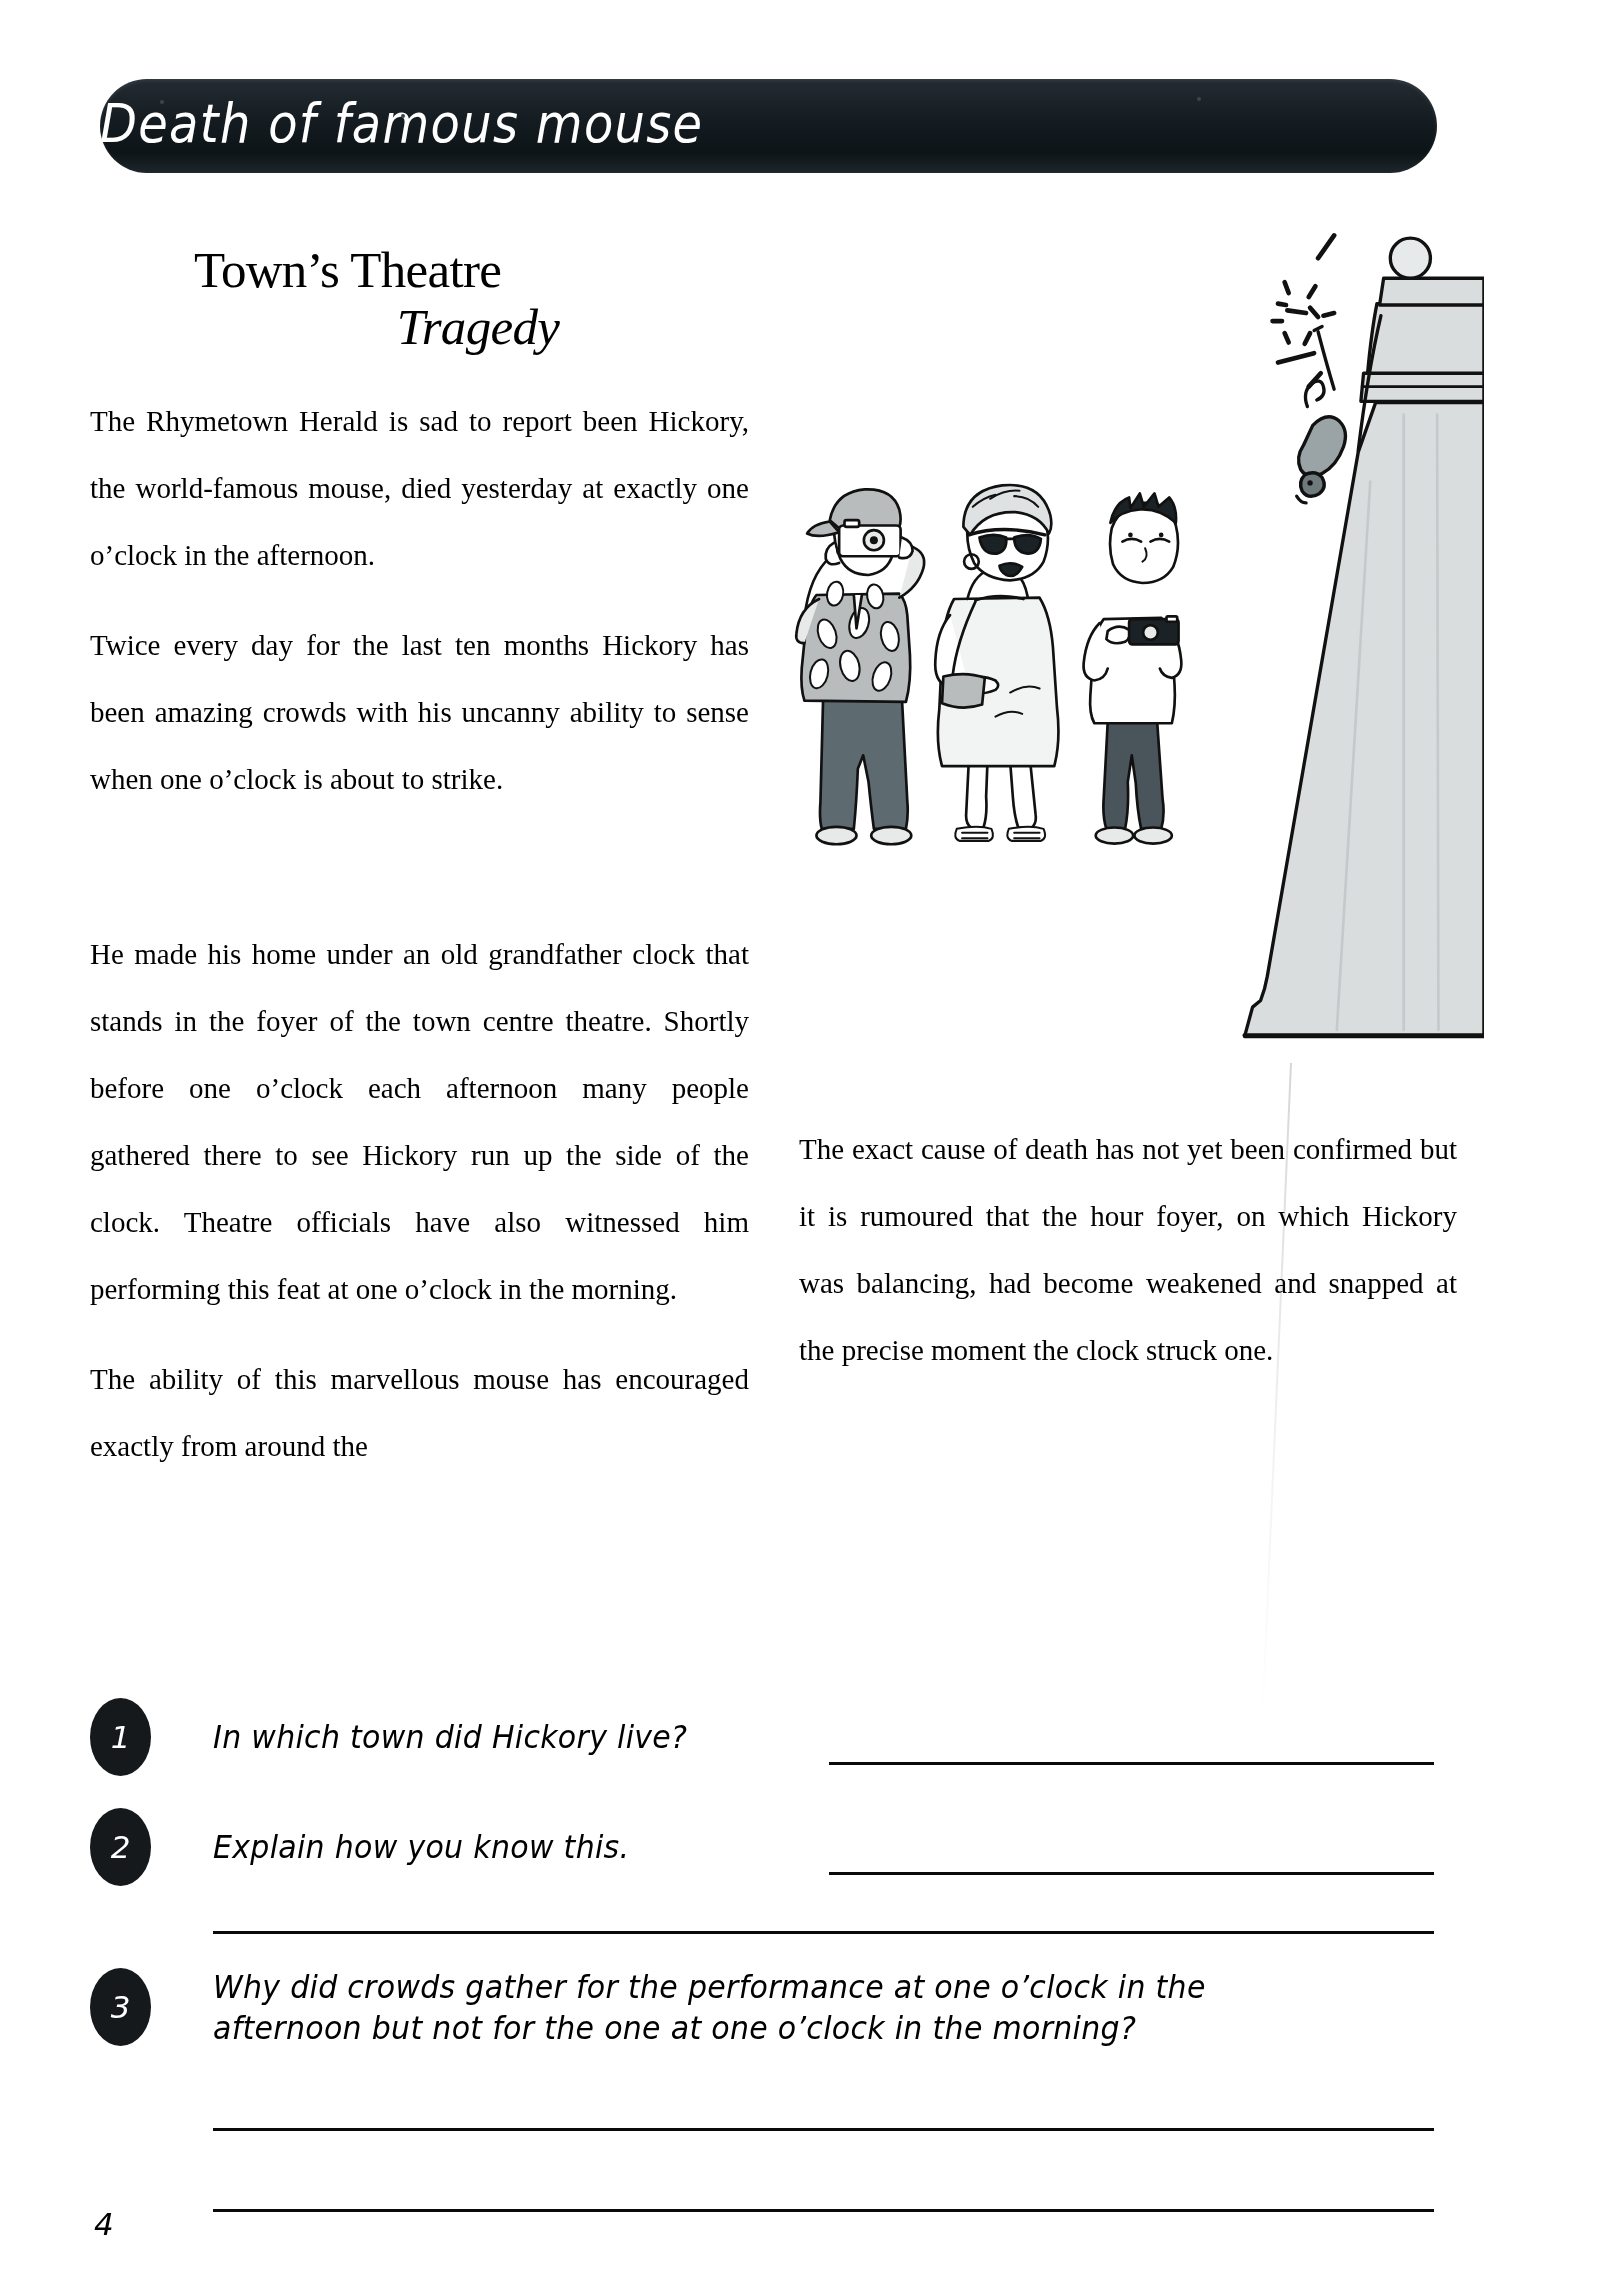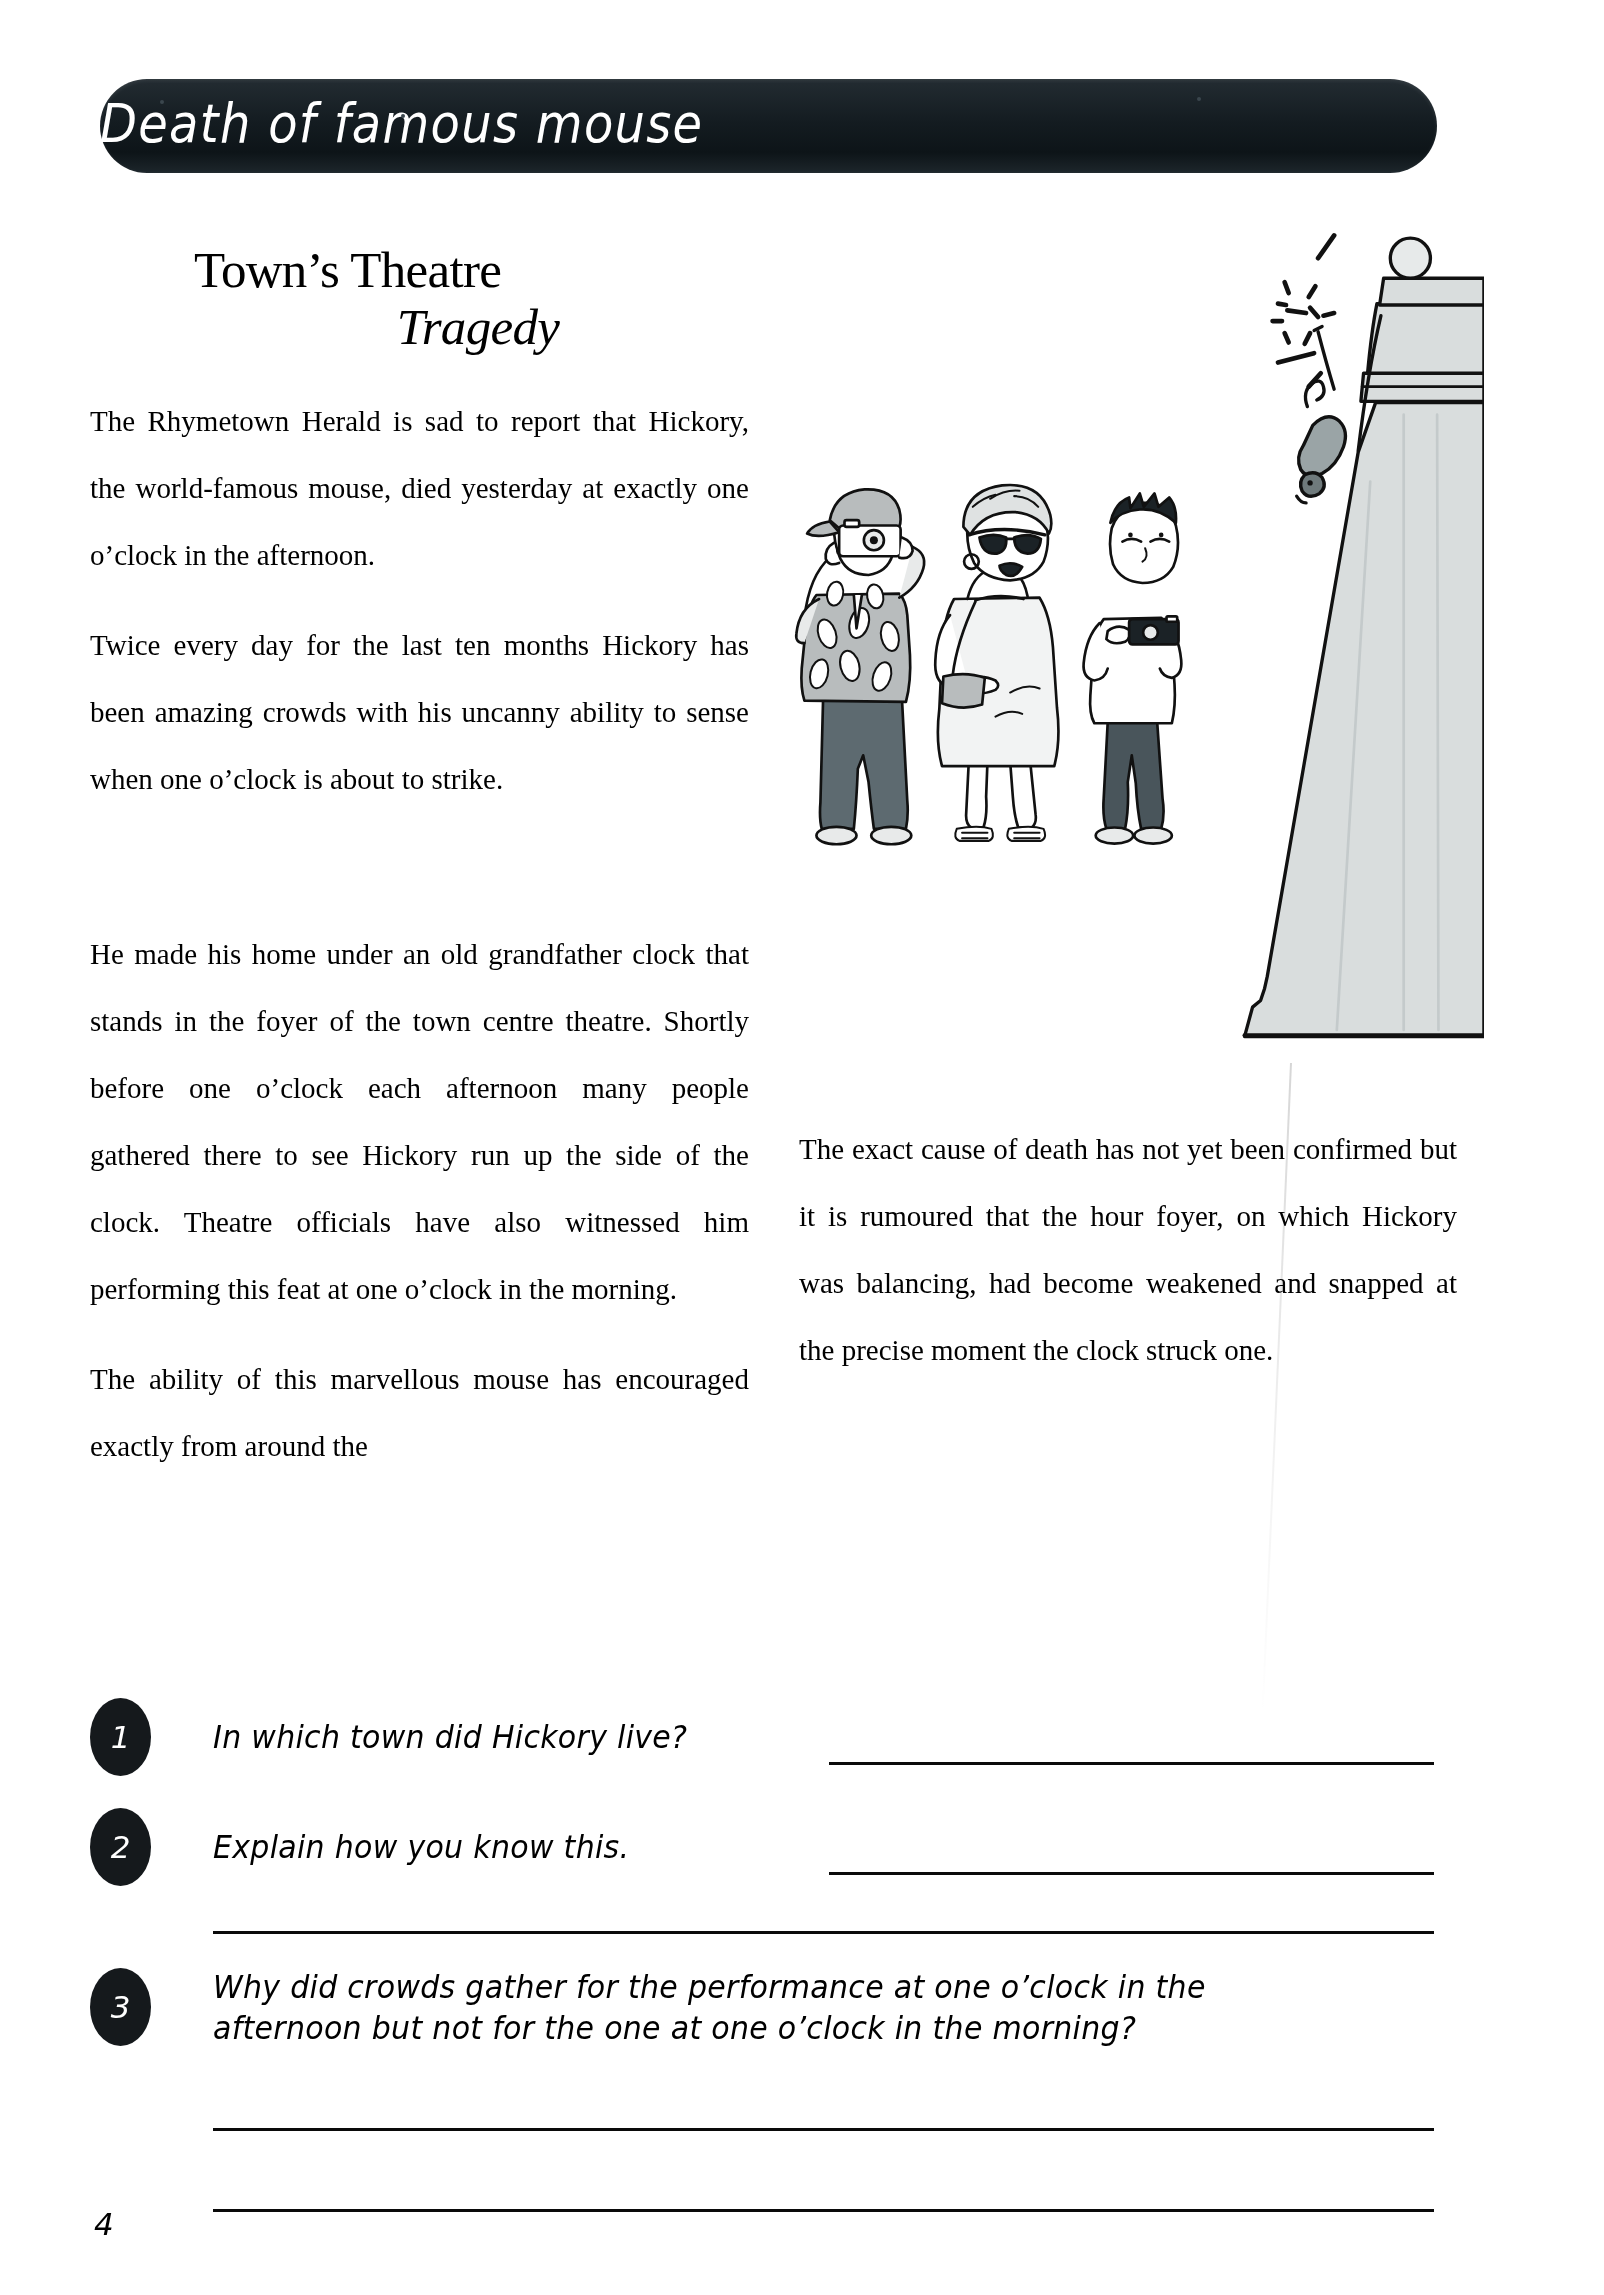--- a/index.html
+++ b/index.html
@@ -197,21 +197,21 @@
   <span class="banner-dot bd1"></span>
   <span class="banner-dot bd2"></span>
   <span class="banner-dot bd3"></span>
 
   <div class="headline">
     <span class="l1">Town’s Theatre</span>
     <span class="l2">Tragedy</span>
   </div>
 
   <div class="col-left">
-    <p class="body">The Rhymetown Herald is sad to report that Hickory, the world-famous mouse, died yesterday at exactly one o’clock in the afternoon.</p>
+    <p class="body">The Rhymetown Herald is sad to report been Hickory, the world-famous mouse, died yesterday at exactly one o’clock in the afternoon.</p>
     <p class="body">Twice every day for the last ten months Hickory has been amazing crowds with his uncanny ability to sense when one o’clock is about to strike.</p>
   </div>
 
   <div class="col-left-lower">
     <p class="body">He made his home under an old grandfather clock that stands in the foyer of the town centre theatre.   Shortly before one o’clock each afternoon many people gathered there to see Hickory run up the side of the clock.  Theatre officials have also witnessed him performing this feat at one o’clock in the morning.</p>
     <p class="body">The ability of this marvellous mouse has encouraged exactly from around the</p>
   </div>
 
   <div class="col-right-lower">
     <p class="body">The exact cause of death has not yet been confirmed but it is rumoured that the hour foyer, on which Hickory was balancing, had become weakened and snapped at the precise moment the clock struck one.</p>

